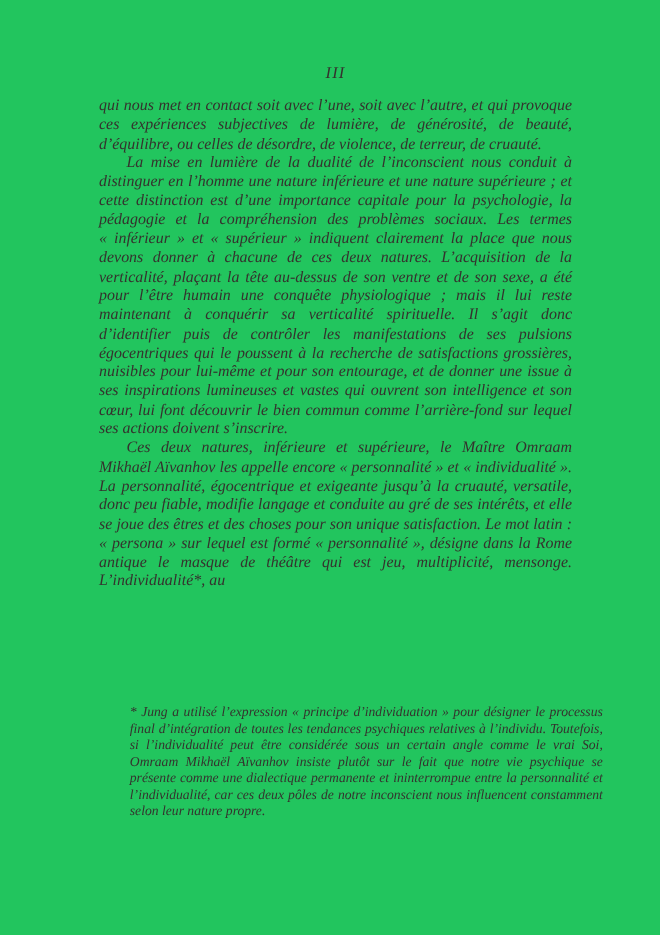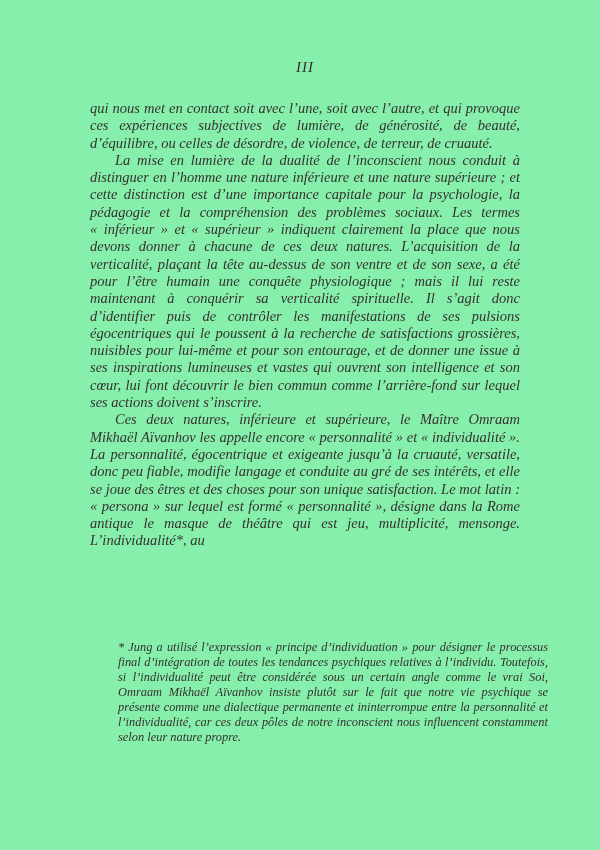--- a/index.html
+++ b/index.html
@@ -4,38 +4,38 @@
 <style>
   html, body {
     margin: 0;
     padding: 0;
     background: #ffffff;
   }
   .page {
     position: relative;
     width: 600px;
     height: 850px;
-    background: #86efac;
+    background: #22c55e;
     overflow: hidden;
     font-family: "Liberation Serif", "DejaVu Serif", serif;
     font-style: italic;
     color: #35322e;
   }
   .page-number {
     position: absolute;
     top: 59px;
     left: 90px;
     width: 430px;
     text-align: center;
     font-size: 15px;
     letter-spacing: 1px;
   }
   .body-text {
     position: absolute;
-    top: 100px;
+    top: 88px;
     left: 90px;
     width: 430px;
     font-size: 14.5px;
     line-height: 17.3px;
     text-align: justify;
     hyphens: auto;
     -webkit-hyphens: auto;
   }
   .body-text p {
     margin: 0;

